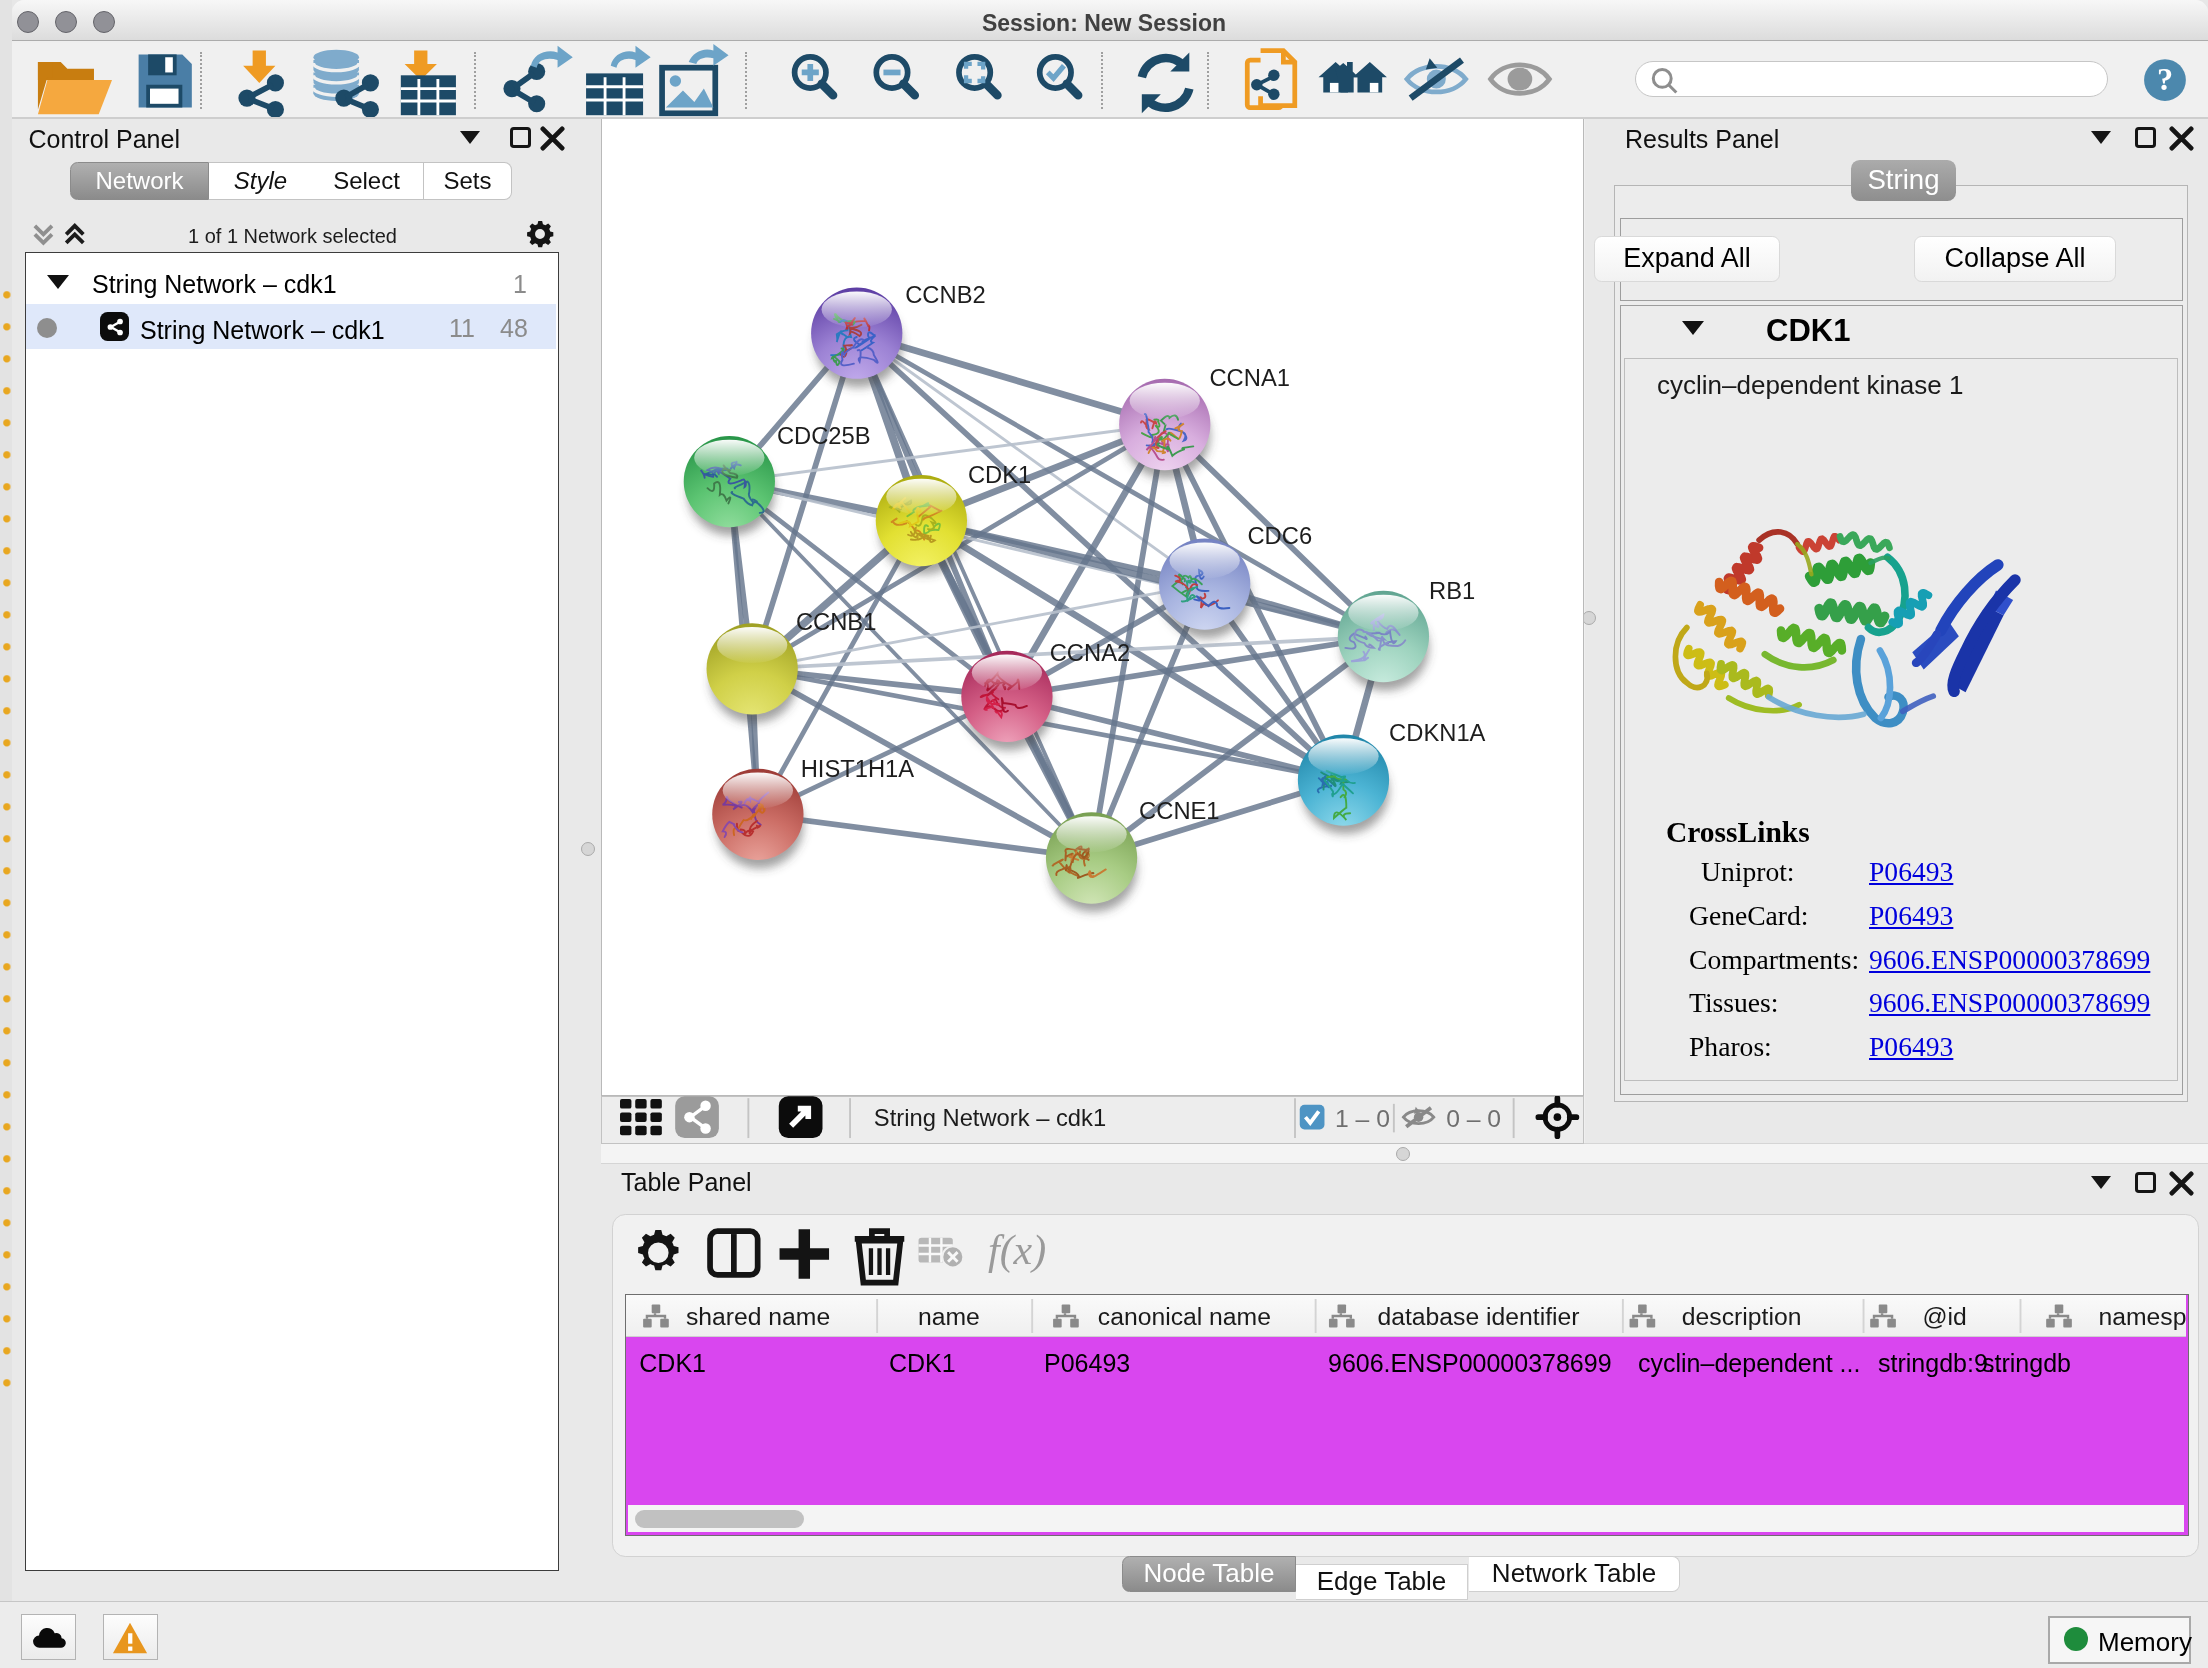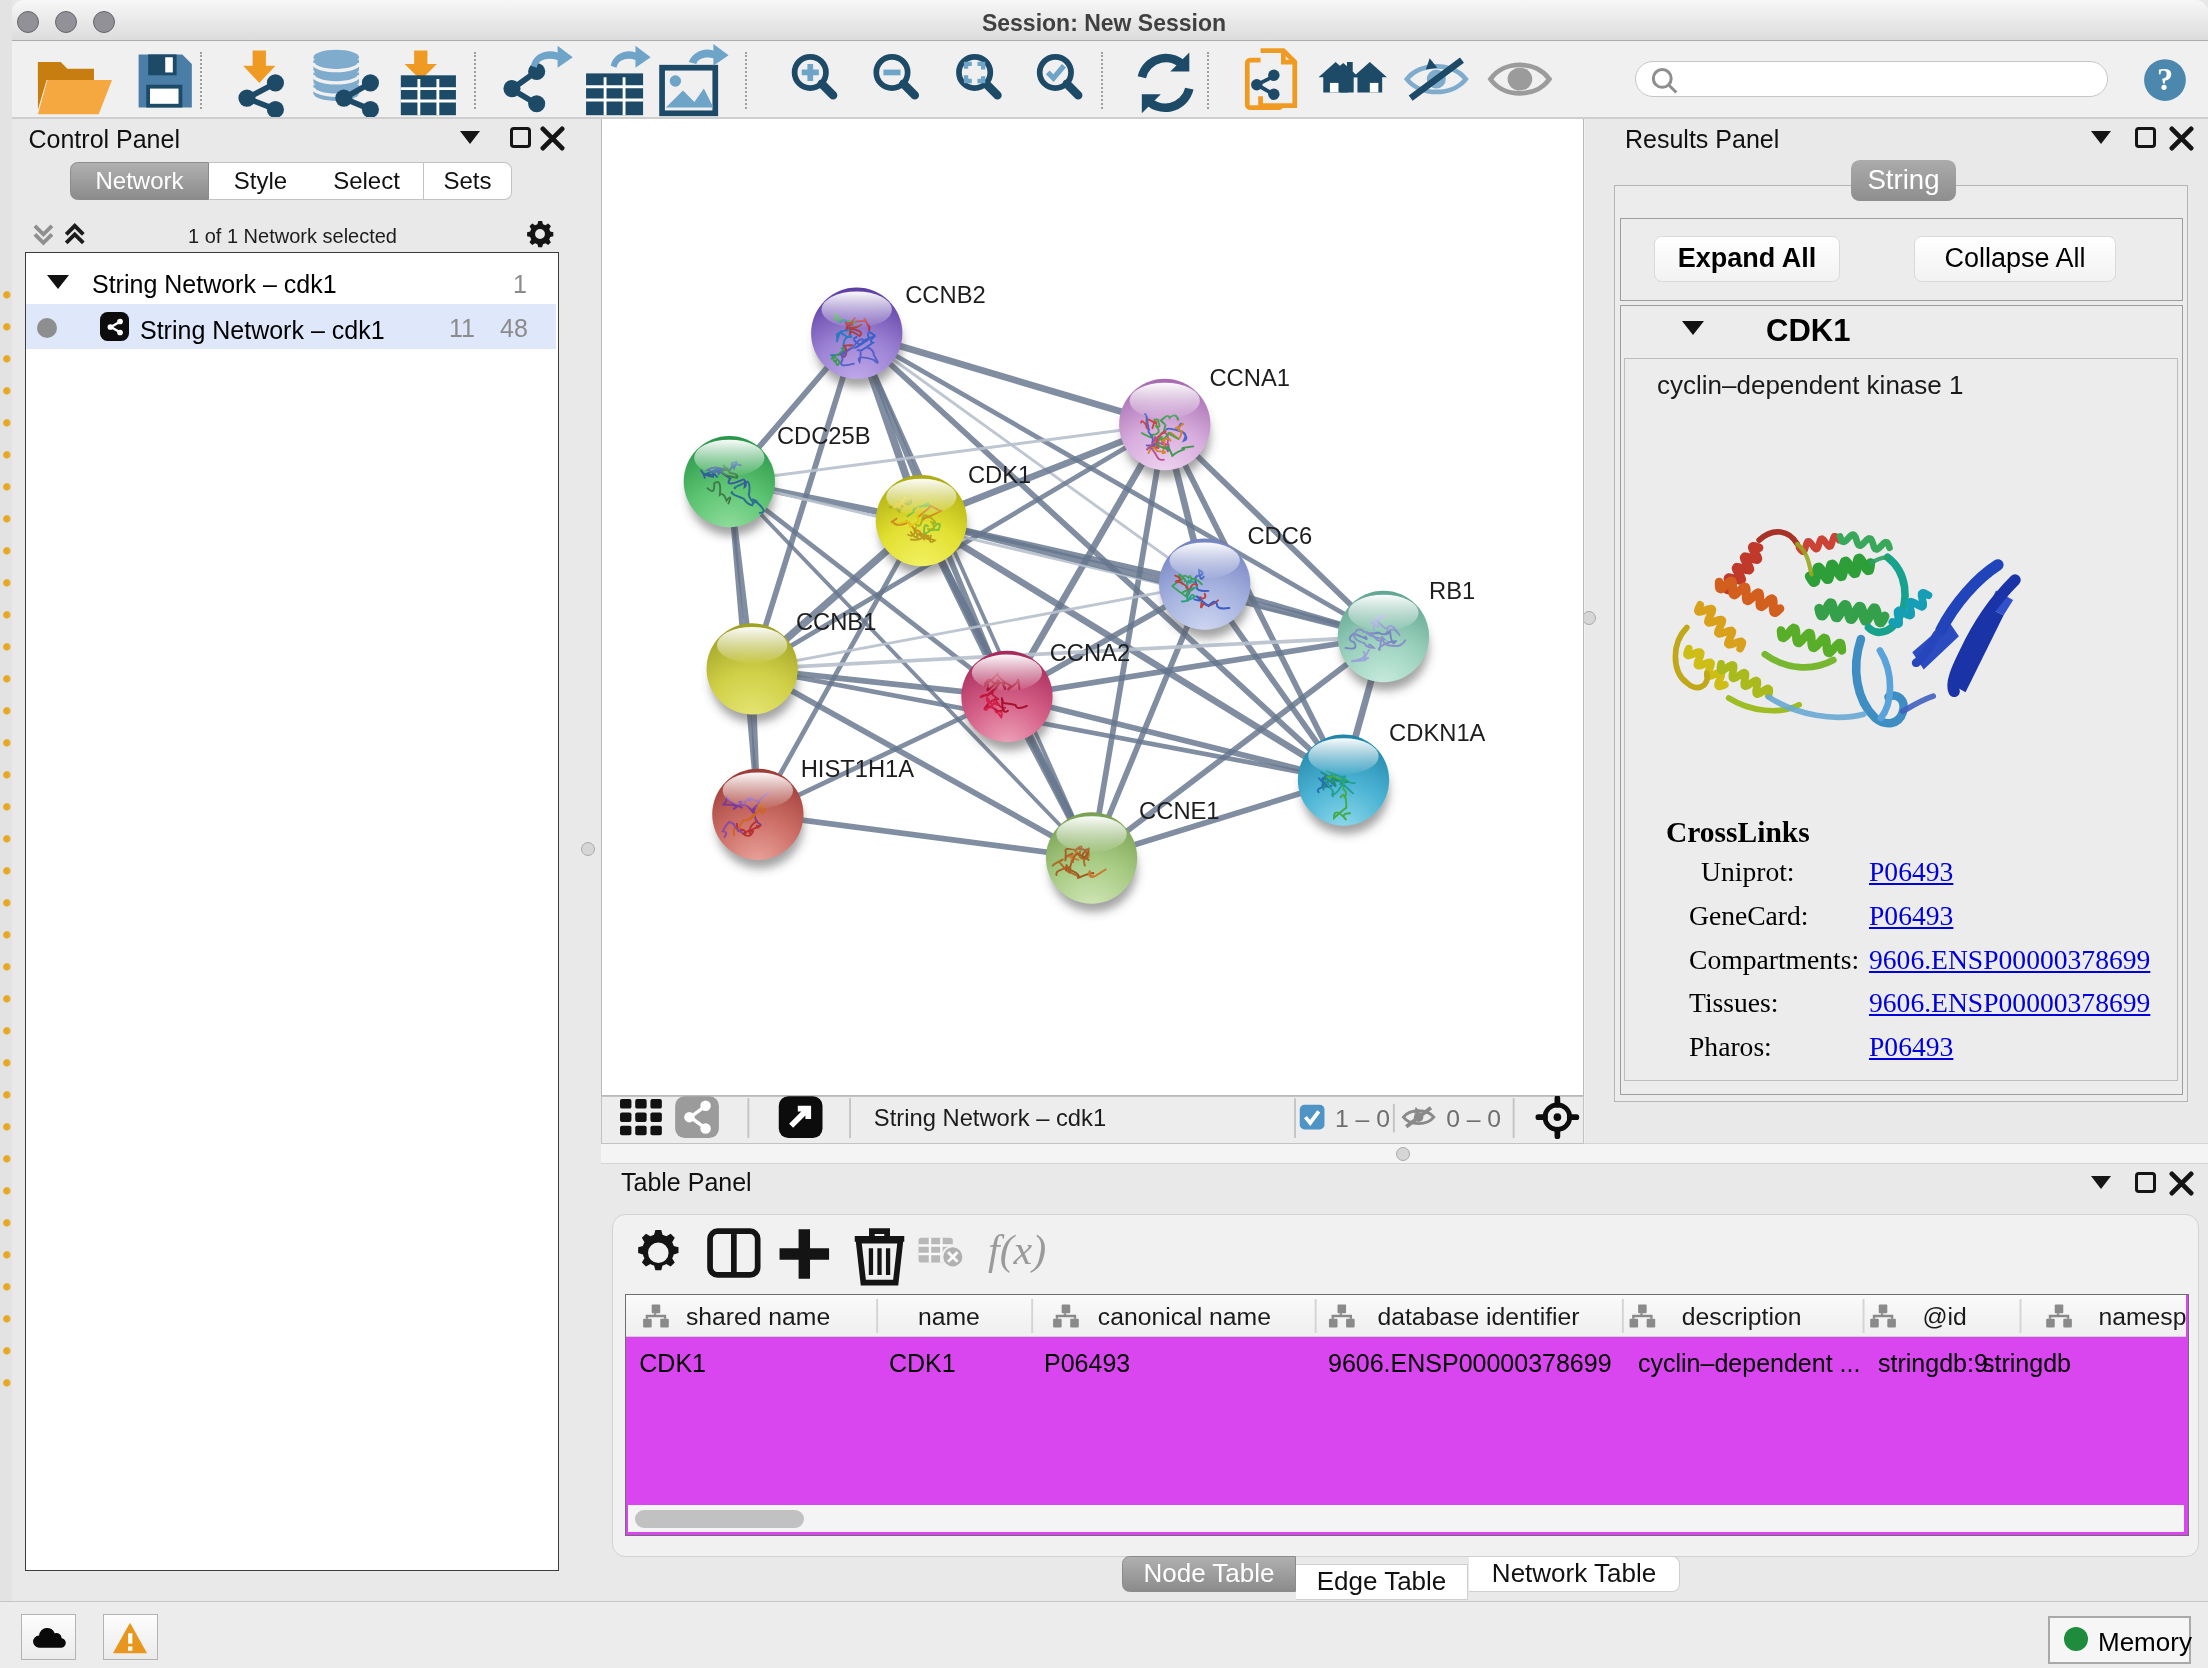--- a/index.html
+++ b/index.html
@@ -253,21 +253,21 @@
 <div class="handle abs" style="left:1582px; top:611px;"></div>
 
 <div class="ptitle abs" style="left:28.5px; top:125px;">Control Panel</div>
 <div class="abs" style="left:460px; top:131px; width:0;height:0; border:10.5px solid transparent; border-top:13.3px solid #151515;"></div>
 <div class="abs" style="left:510px; top:127px; width:21px; height:21px; border:3.3px solid #151515; border-radius:3.8px;"></div>
 <svg class="abs" style="left:540px; top:126px;" width="25" height="25" viewBox="0 0 26 26">
     <path d="M3 3 L23 23 M23 3 L3 23" stroke="#151515" stroke-width="5" stroke-linecap="round"></path>
   </svg>
 
 <div class="tab tabsel abs" style="left:70px; width:139px; border-radius:7.6px 0 0 7.6px;">Network</div>
-<div class="tab abs" style="left:209px; width:104px; border-left:none;">Style</div>
+<div class="tab abs" style="left:209px; width:104px; border-left:none;font-style:italic;">Style</div>
 <div class="tab abs" style="left:310px; width:114px; border-left:none;">Select</div>
 <div class="tab abs" style="left:424px; width:88px; border-left:none; border-radius:0 7.6px 7.6px 0;">Sets</div>
 
 <svg class="abs" style="left:32px; top:222px;" width="57" height="28.5" viewBox="0 0 60 30">
  <path d="M3 4 L12 13 L21 4 M3 13 L12 22 L21 13" stroke="#8f8f8f" stroke-width="4" fill="none"></path>
  <path d="M36 13 L45 4 L54 13 M36 22 L45 13 L54 22" stroke="#1c1c1c" stroke-width="4" fill="none"></path>
 </svg>
 <div class="abs" style="left:188px; top:225px; font-size:20px; color:#1c1c1c; white-space:nowrap;">1 of 1 Network selected</div>
 <svg class="abs" style="left:523px; top:217px;" width="34" height="34" viewBox="0 0 24 24">
     <path fill="#141414" d="M12 8.5a3.5 3.5 0 1 0 0 7 3.5 3.5 0 0 0 0-7zm9.4 5l-2.2.6a7.3 7.3 0 0 1-.7 1.7l1.2 2-1.9 1.9-2-1.2c-.5.3-1.1.6-1.7.7l-.6 2.2h-2.7l-.6-2.2a7.3 7.3 0 0 1-1.7-.7l-2 1.2-1.9-1.9 1.2-2a7.3 7.3 0 0 1-.7-1.7l-2.2-.6v-2.7l2.2-.6c.1-.6.4-1.2.7-1.7l-1.2-2 1.9-1.9 2 1.2c.5-.3 1.1-.6 1.7-.7l.6-2.2h2.7l.6 2.2c.6.1 1.2.4 1.7.7l2-1.2 1.9 1.9-1.2 2c.3.5.6 1.1.7 1.7l2.2.6z"></path>
@@ -645,21 +645,21 @@
 
 <div class="ptitle abs" style="left:1625px; top:125px;">Results Panel</div>
 <div class="abs" style="left:2091px; top:131px; width:0;height:0; border:10.5px solid transparent; border-top:13.3px solid #151515;"></div>
 <div class="abs" style="left:2135px; top:127px; width:21px; height:21px; border:3.3px solid #151515; border-radius:3.8px;"></div>
 <svg class="abs" style="left:2169px; top:126px;" width="25" height="25" viewBox="0 0 26 26">
     <path d="M3 3 L23 23 M23 3 L3 23" stroke="#151515" stroke-width="5" stroke-linecap="round"></path>
   </svg>
 <div id="rp-outer" class="abs"></div>
 <div class="abs" style="left:1851px; top:160px; width:105px; height:41px; border-radius:8.6px; background:linear-gradient(#ababab,#8e8e8e); color:#fff; font-size:27.6px; text-align:center; line-height:40px;">String</div>
 <div id="rp-box1" class="abs"></div>
-<div class="btn abs" style="left:1654px; top:236px; width:186px; height:46px; line-height:43px;font-weight:bold;">Expand All</div>
+<div class="btn abs" style="left:1594px; top:236px; width:186px; height:46px; line-height:43px;">Expand All</div>
 <div class="btn abs" style="left:1914px; top:236px; width:202px; height:46px; line-height:43px;">Collapse All</div>
 <div id="rp-box2" class="abs"></div>
 <div class="abs" style="left:1682px; top:321px; width:0;height:0; border:11.4px solid transparent; border-top:14.3px solid #111;"></div>
 <div class="abs" style="left:1766px; top:313px; font-size:31px; font-weight:bold; color:#000;">CDK1</div>
 <div id="rp-desc" class="abs"></div>
 <div class="abs" style="left:1657px; top:370px; font-size:26px; color:#1a1a1a;">cyclin–dependent kinase 1</div>
 <svg id="protsvg" class="abs" style="left:1664px; top:521px;" width="371" height="238" viewBox="0 0 390 250">
 <path d="M100.0,28.0 L96.1,26.8 L93.4,26.4 L92.6,27.5 L93.6,30.1 L95.8,33.5 L97.9,36.9 L98.9,39.5 L98.1,40.6 L95.4,40.2 L91.5,39.0 L87.6,37.8 L84.9,37.4 L84.1,38.5 L85.1,41.1 L87.2,44.5 L89.4,47.9 L90.4,50.5 L89.6,51.6 L86.9,51.2 L83.0,50.0 L79.1,48.8 L76.4,48.4 L75.6,49.5 L76.6,52.1 L78.8,55.5 L80.9,58.9 L81.9,61.5 L81.1,62.6 L78.4,62.2 L74.5,61.0 L70.6,59.8 L67.9,59.4 L67.1,60.5 L68.1,63.1 L70.2,66.5 L72.4,69.9 L73.4,72.5 L72.6,73.6 L69.9,73.2 L66.0,72.0" fill="none" stroke="#c0392b" stroke-width="9" stroke-opacity="1.0" stroke-linecap="round" stroke-linejoin="round"></path>
 <path d="M58.0,64.0 L57.9,68.1 L58.4,70.9 L59.8,71.5 L62.2,70.0 L65.1,67.1 L68.1,64.2 L70.4,62.7 L71.9,63.3 L72.3,66.1 L72.2,70.2 L72.1,74.3 L72.6,77.1 L74.0,77.8 L76.4,76.2 L79.3,73.3 L82.3,70.5 L84.7,68.9 L86.1,69.5 L86.6,72.3 L86.4,76.4 L86.3,80.6 L86.8,83.4 L88.2,84.0 L90.6,82.4 L93.6,79.6 L96.5,76.7 L98.9,75.1 L100.3,75.8 L100.8,78.5 L100.7,82.7 L100.6,86.8 L101.0,89.6 L102.5,90.2 L104.8,88.7 L107.8,85.8 L110.7,82.9 L113.1,81.4 L114.5,82.0 L115.0,84.8 L114.9,88.9 L114.8,93.0 L115.3,95.8 L116.7,96.4 L119.0,94.9 L122.0,92.0" fill="none" stroke="#d35f1e" stroke-width="9" stroke-opacity="1.0" stroke-linecap="round" stroke-linejoin="round"></path>
 <path d="M100 20 C115 6 132 10 140 24" fill="none" stroke="#a93226" stroke-width="6" stroke-opacity="1.0" stroke-linecap="round"></path>

